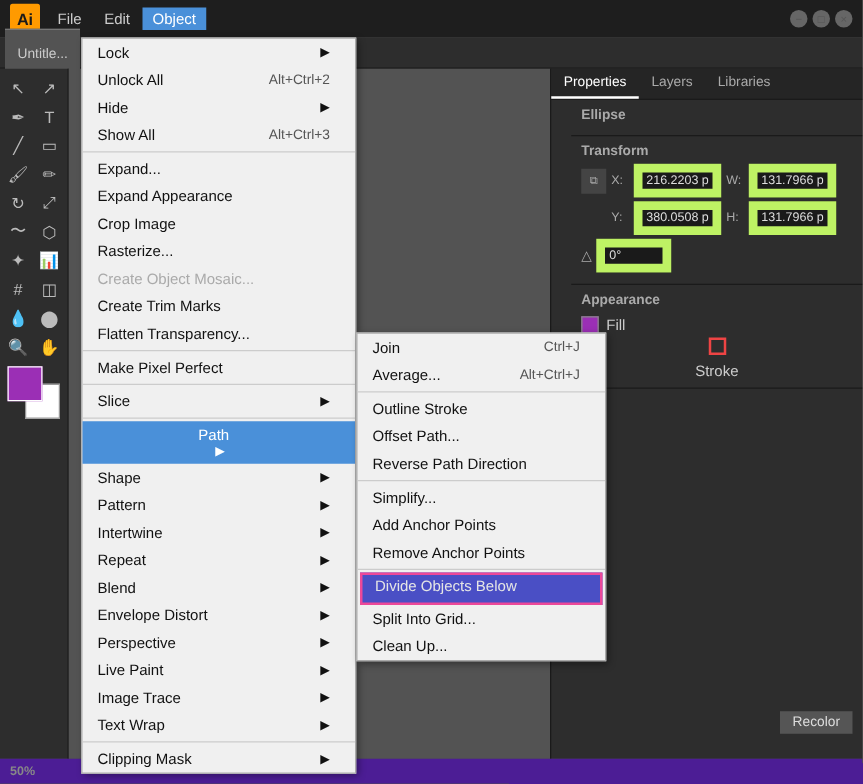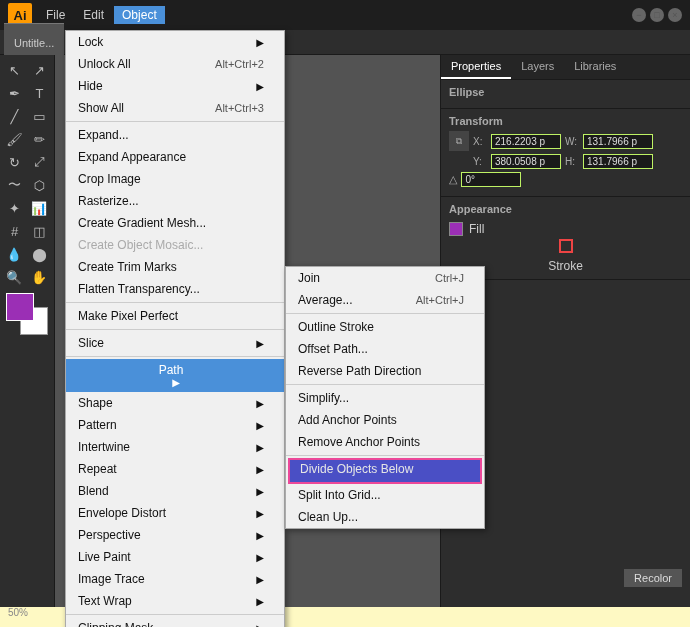--- a/index.html
+++ b/index.html
@@ -174,41 +174,42 @@
       color: #aaa;
       cursor: pointer;
     }
     .panel-tab.active {
       color: #fff;
       border-bottom: 2px solid #fff;
     }
     .panel-section {
       padding: 6px 8px;
       border-bottom: 1px solid #1a1a1a;
+      margin-left: 16px;
     }
     .panel-section-title {
       font-size: 11px;
       font-weight: bold;
       color: #aaa;
       margin-bottom: 4px;
     }
     .transform-row {
       display: flex;
       gap: 4px;
       margin-bottom: 3px;
       align-items: center;
     }
     .transform-label {
       font-size: 10px;
       color: #aaa;
       width: 14px;
     }
     .transform-input {
       background: #1a1a1a;
-      border: 1px solid #bef264;
+      border: 7px solid #bef264;
       color: #ddd;
       padding: 1px 3px;
       font-size: 10px;
       width: 70px;
     }
     .transform-icon {
       width: 20px;
       height: 20px;
       background: #444;
       display: flex;
@@ -246,26 +247,27 @@
       width: 14px; height: 14px;
       border: 2px solid #e44;
       background: transparent;
     }
 
     
     .status-bar {
       position: absolute;
       bottom: 0; left: 0; right: 0;
       height: 20px;
-      background: #fef9c3;
-      display: flex;
-      align-items: flex-start;
+      background: #4c1d95;
+      display: flex;
+      align-items: center;
       padding: 0 8px;
       font-size: 10px;
       color: #888;
+      font-weight: bold;
     }
 
     
     .menu-overlay {
       position: absolute;
       top: 30px;
       left: 65px;
       z-index: 1000;
     }
 
@@ -507,23 +509,20 @@
     </div>
     <div class="menu-item">
       <span>Expand Appearance</span>
     </div>
     <div class="menu-item">
       <span>Crop Image</span>
     </div>
     <div class="menu-item">
       <span>Rasterize...</span>
     </div>
-    <div class="menu-item">
-      <span>Create Gradient Mesh...</span>
-    </div>
     <div class="menu-item disabled">
       <span>Create Object Mosaic...</span>
     </div>
     <div class="menu-item">
       <span>Create Trim Marks</span>
     </div>
     <div class="menu-item">
       <span>Flatten Transparency...</span>
     </div>
 

